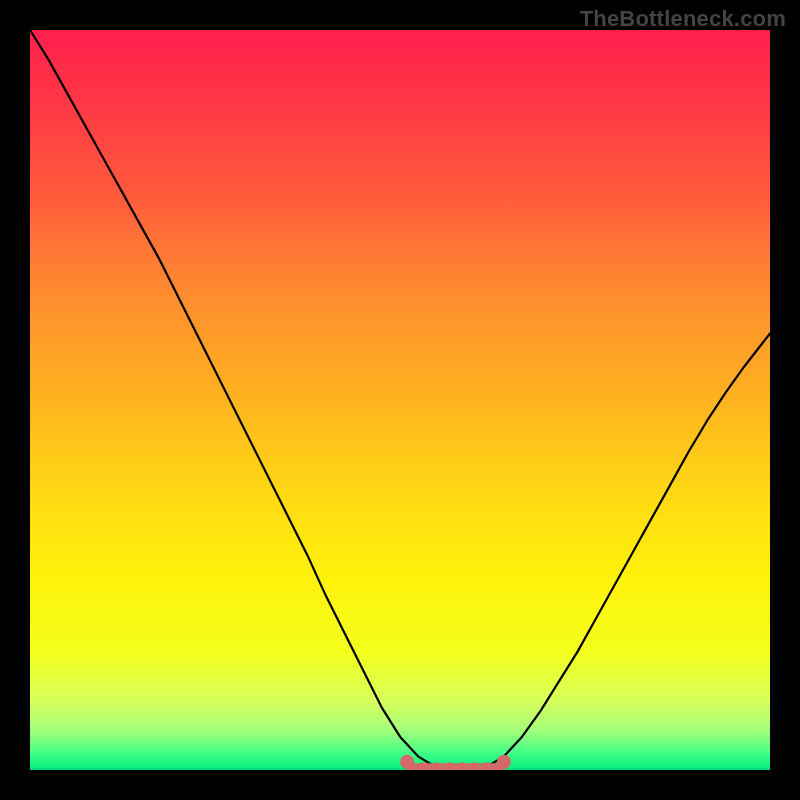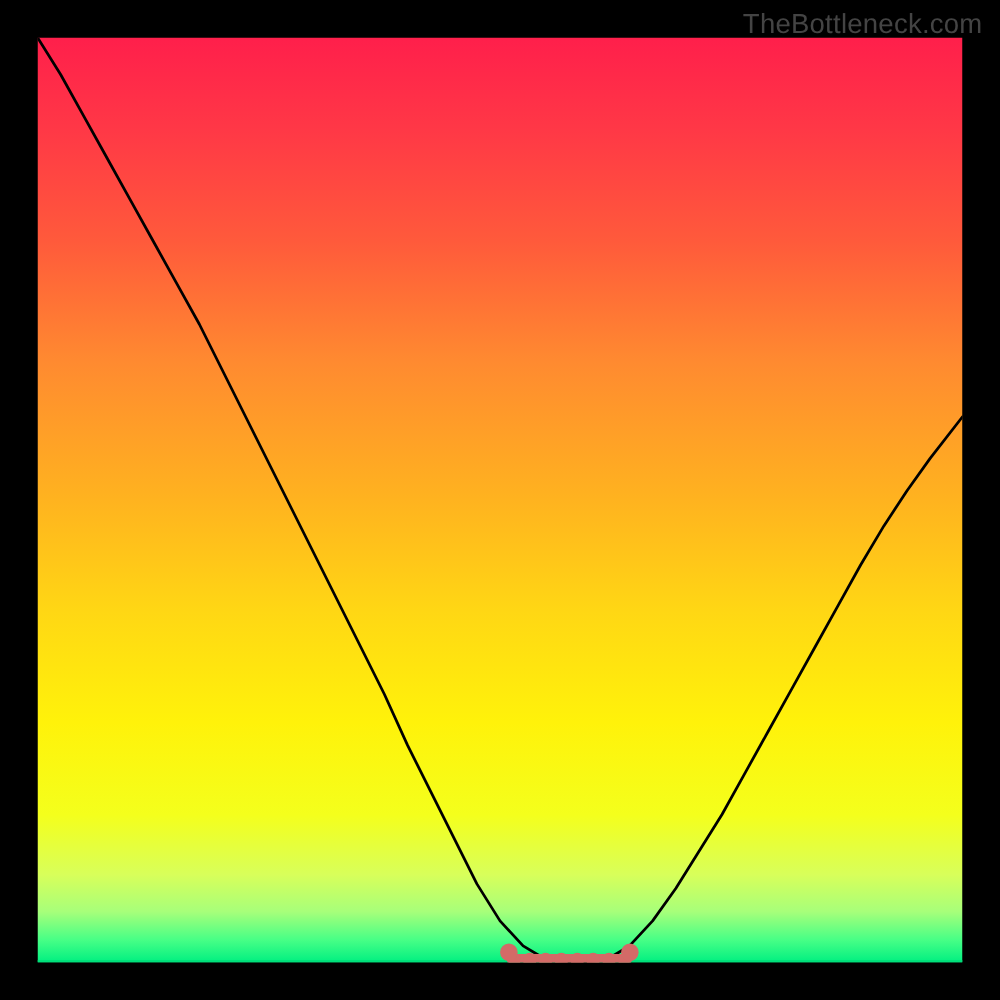--- a/index.html
+++ b/index.html
@@ -16,21 +16,21 @@
     width: 800px;
     height: 800px;
     background: #000;
   }
   .watermark {
     position: absolute;
     top: 6px;
     right: 14px;
     color: #444;
     font-size: 22px;
-    font-weight: 400;
+    font-weight: 700;
     letter-spacing: 0.2px;
     z-index: 50;
     text-align: center;
   }
   .plot {
     position: absolute;
     left: 30px;
     top: 30px;
     width: 740px;
     height: 740px;

